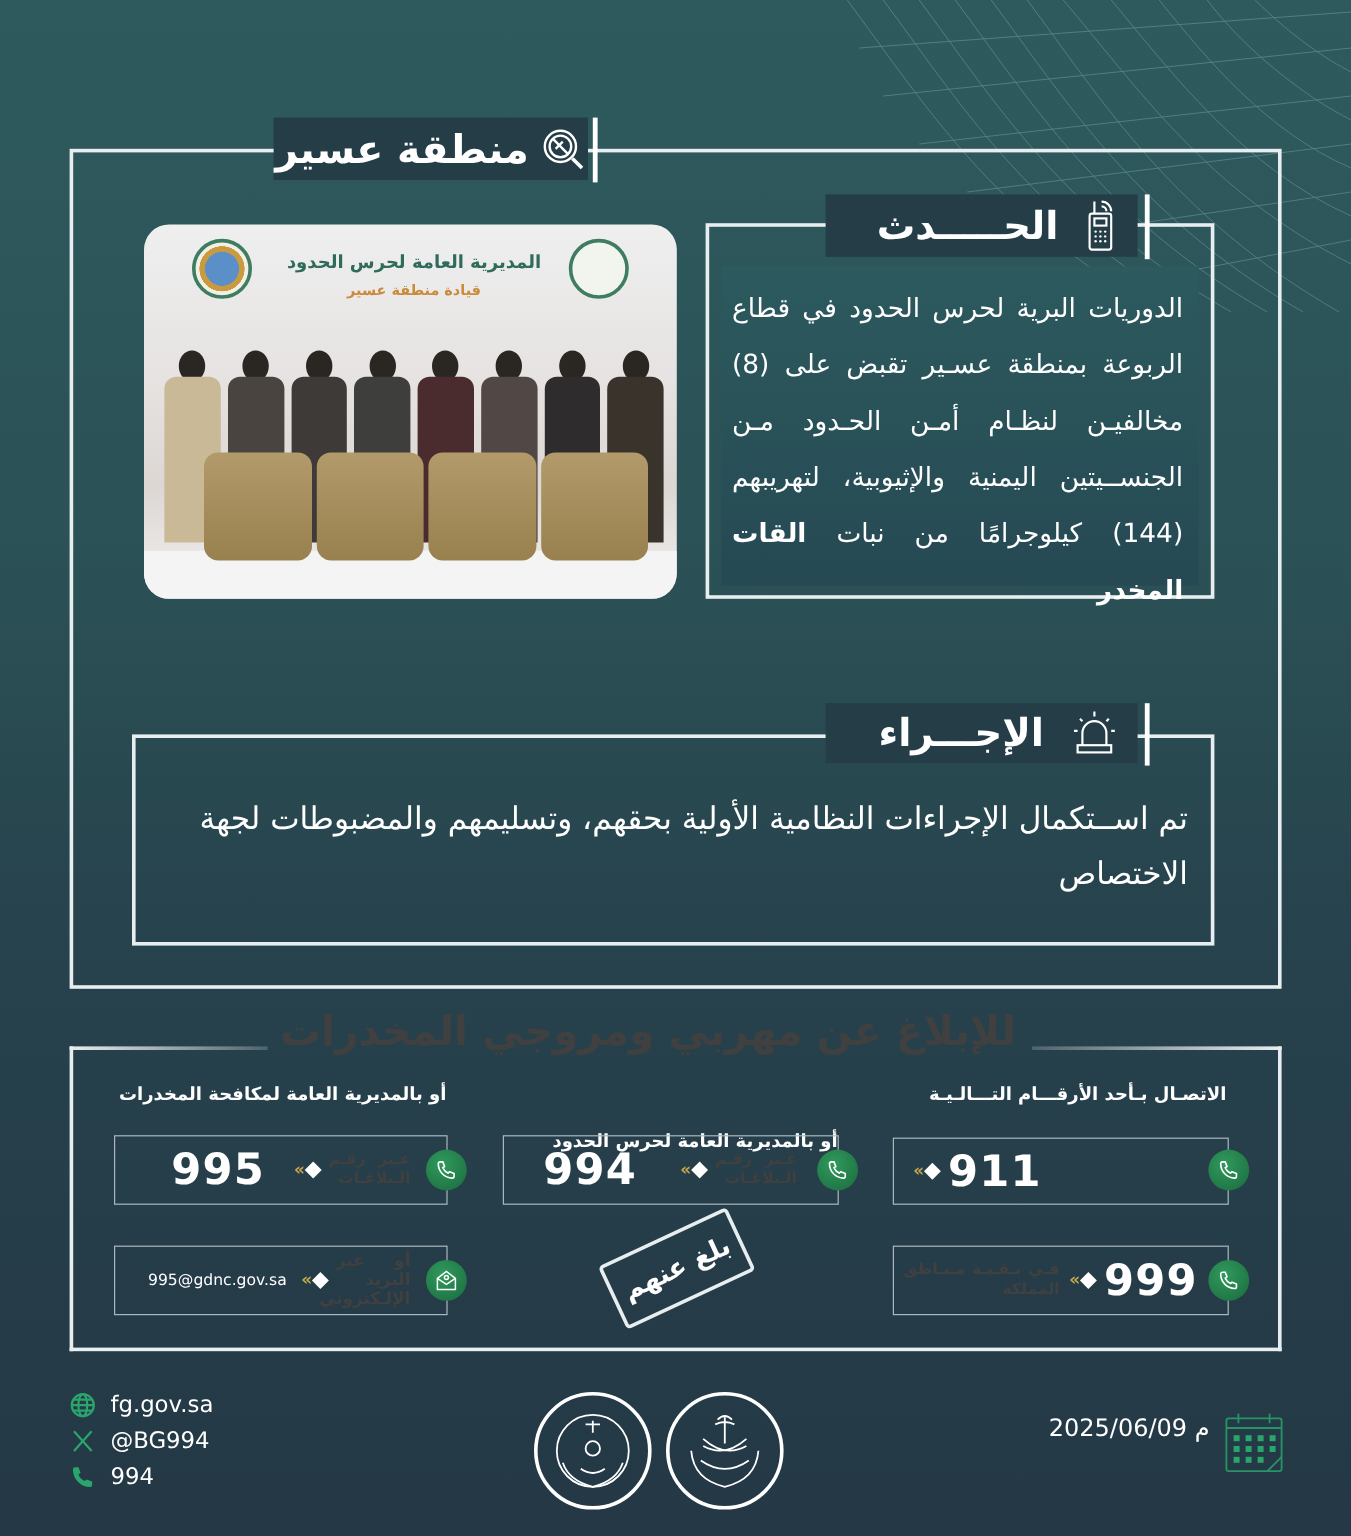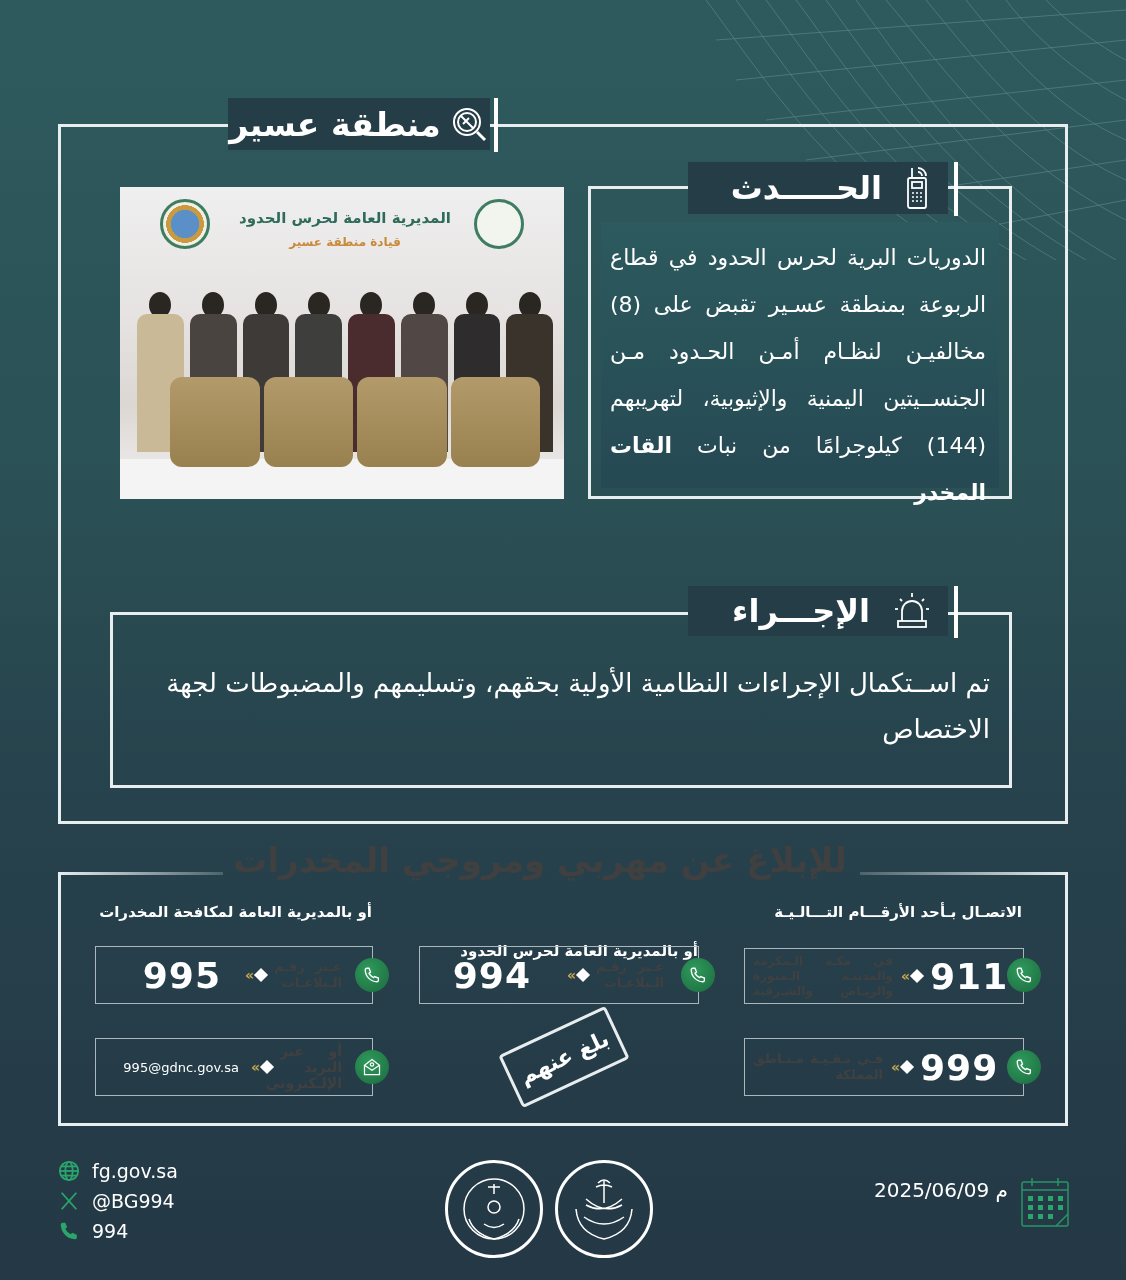--- a/index.html
+++ b/index.html
@@ -26,20 +26,21 @@
     display: flex; align-items: center; justify-content: center; gap: 8px;
     direction: rtl;
   }
   .region-tab .bar { position: absolute; right: -8px; top: 0; width: 4px; height: 54px; background: #fff; }
   .region-title { font-size: 33px; font-weight: bold; color: #fff; }
 
   .photo {
     left: 120px; top: 187px; width: 444px; height: 312px;
     background: linear-gradient(180deg, #efefef 0%, #e6e3e2 40%, #dcd7d3 70%, #f1f1f1 100%);
     overflow: hidden;
+    border-radius: 21px;
   }
   .photo .banner-title { position: absolute; left: 110px; top: 22px; width: 230px; text-align: center; color: #2e6b5a; font-size: 15px; font-weight: bold; direction: rtl; }
   .photo .banner-sub { position: absolute; left: 110px; top: 48px; width: 230px; text-align: center; color: #c98a3a; font-size: 12px; font-weight: bold; direction: rtl; }
   .photo .logo-l { position: absolute; left: 40px; top: 12px; width: 50px; height: 50px; border-radius: 50%; border: 3px solid #3f7d62; background: radial-gradient(circle, #5a8fc8 0 45%, #c99a40 46% 60%, #f2efe4 61%); }
   .photo .logo-r { position: absolute; right: 40px; top: 12px; width: 50px; height: 50px; border-radius: 50%; border: 3px solid #3f7d62; background: #f2f4ee; }
   .photo .people { position: absolute; left: 15px; top: 105px; width: 420px; height: 160px; display: flex; gap: 2px; }
   .photo .person { flex: 1; position: relative; }
   .photo .person .head { position: absolute; left: 50%; top: 0; width: 22px; height: 26px; margin-left: -11px; border-radius: 50%; background: #2a2622; }
   .photo .person .body { position: absolute; left: 2px; right: 2px; top: 22px; bottom: 0; border-radius: 10px 10px 0 0; }
   .photo .sacks { position: absolute; left: 50px; top: 190px; width: 370px; height: 90px; display: flex; gap: 4px; }
@@ -218,21 +219,20 @@
 </div>
 <div class="abs action-text">تم اســتكمال الإجراءات النظامية الأولية بحقهم، وتسليمهم والمضبوطات لجهة الاختصاص</div>
 
 <div class="abs report-frame"></div>
 <div class="abs report-topline-l"></div>
 <div class="abs report-topline-r"></div>
 <div class="abs report-title">للإبلاغ عن مهربي ومروجي المخدرات</div>
 
 <div class="abs col-head" style="left:720px; top:903px; width:302px;">الاتصـال بـأحد الأرقـــام التـــالـيـة</div>
 <div class="abs box" style="left:744px; top:948px; width:280px; height:56px; padding-left:8px;">
-  <div class="lbl" style="width:140px; font-size:12px; line-height:15px;">في مكـة الـمكرمة والمدينـة الـمنورة والريـاض والشـرقية</div>
   <div class="chev">
       <span class="c">«</span>
       <span class="d"></span>
     </div>
   <div class="num">911</div>
 </div>
 <div class="phone-circ abs" style="left:1007px; top:958px;">
   <svg width="18" height="18" viewBox="0 0 24 24">
       <path fill="none" stroke="#fff" stroke-width="1.8" d="M5 3h3l2 5-2 1.5a11 11 0 0 0 6 6L15.5 14l5 2v3a2 2 0 0 1-2 2A16 16 0 0 1 3 5a2 2 0 0 1 2-2z"></path>
     </svg>

